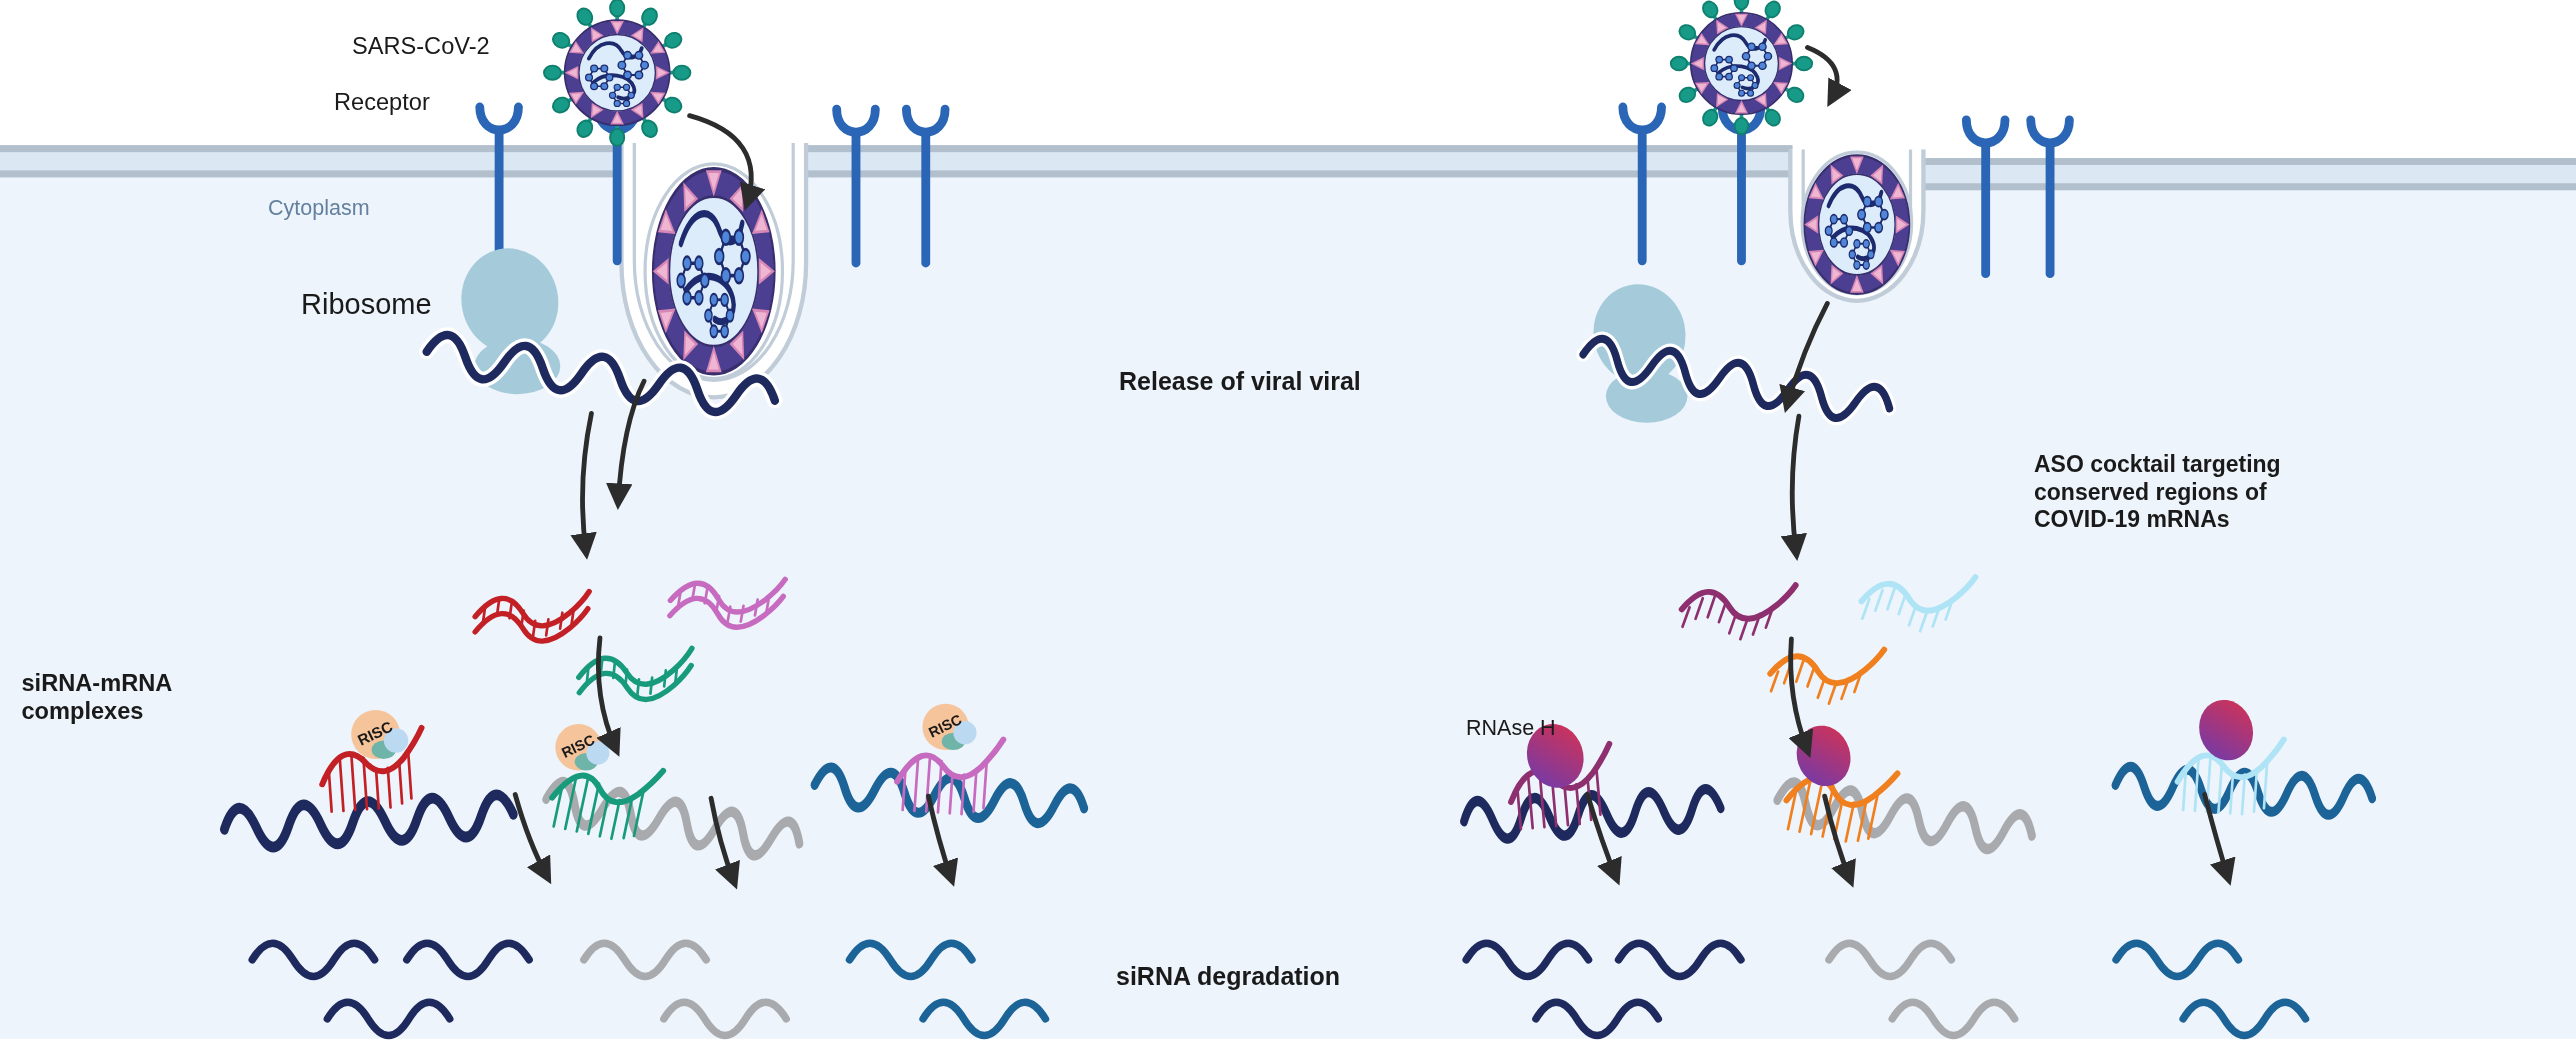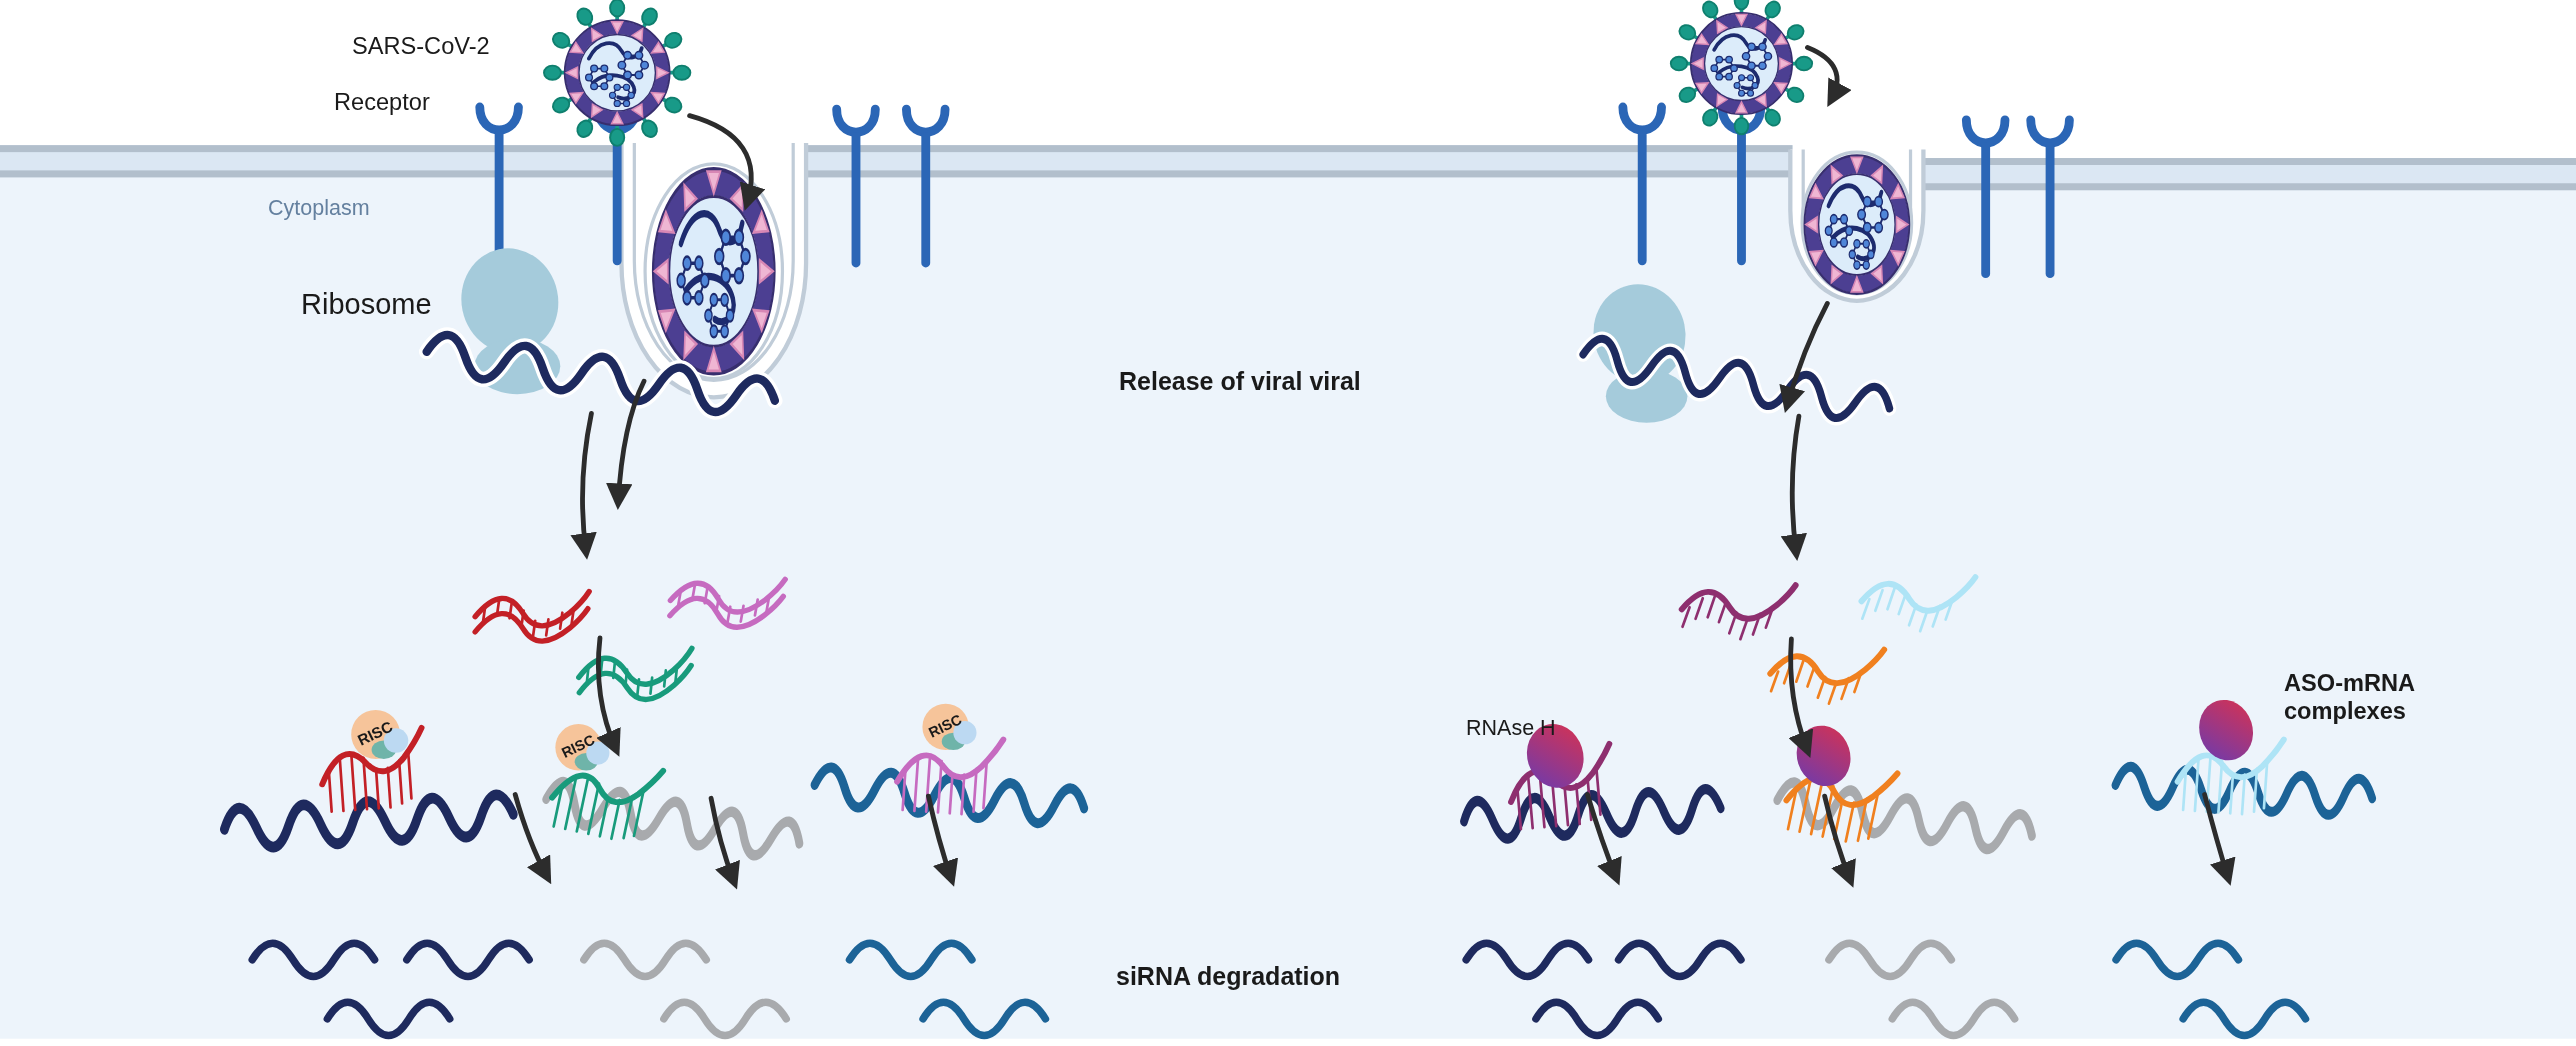--- a/index.html
+++ b/index.html
@@ -395,18 +395,19 @@
     <path d="M3400,1483 Q3420,1570 3448,1640" marker-end="url(#ah)"></path>
     <path d="M4108,1480 Q4130,1565 4152,1636" marker-end="url(#ah)"></path>
   </g>
 </svg>
 
 <div class="label label-sars w500">SARS-CoV-2</div>
 <div class="label label-receptor w500">Receptor</div>
 <div class="label label-cytoplasm">Cytoplasm</div>
 <div class="label label-ribosome w500">Ribosome</div>
 <div class="label label-release w700">Release of viral viral</div>
-<div class="label label-aso-complexes w700">ASO-mRNA complexes</div>
+<div class="label label-sirna-complexes w700">siRNA-mRNA complexes</div>
+<div class="label label-aso-cocktail w700">ASO cocktail targeting conserved regions of COVID-19 mRNAs</div>
 <div class="label label-rnase w500">RNAse H</div>
 <div class="label label-degradation w700">siRNA degradation</div>
 
 </div>
 
 
 </body></html>

